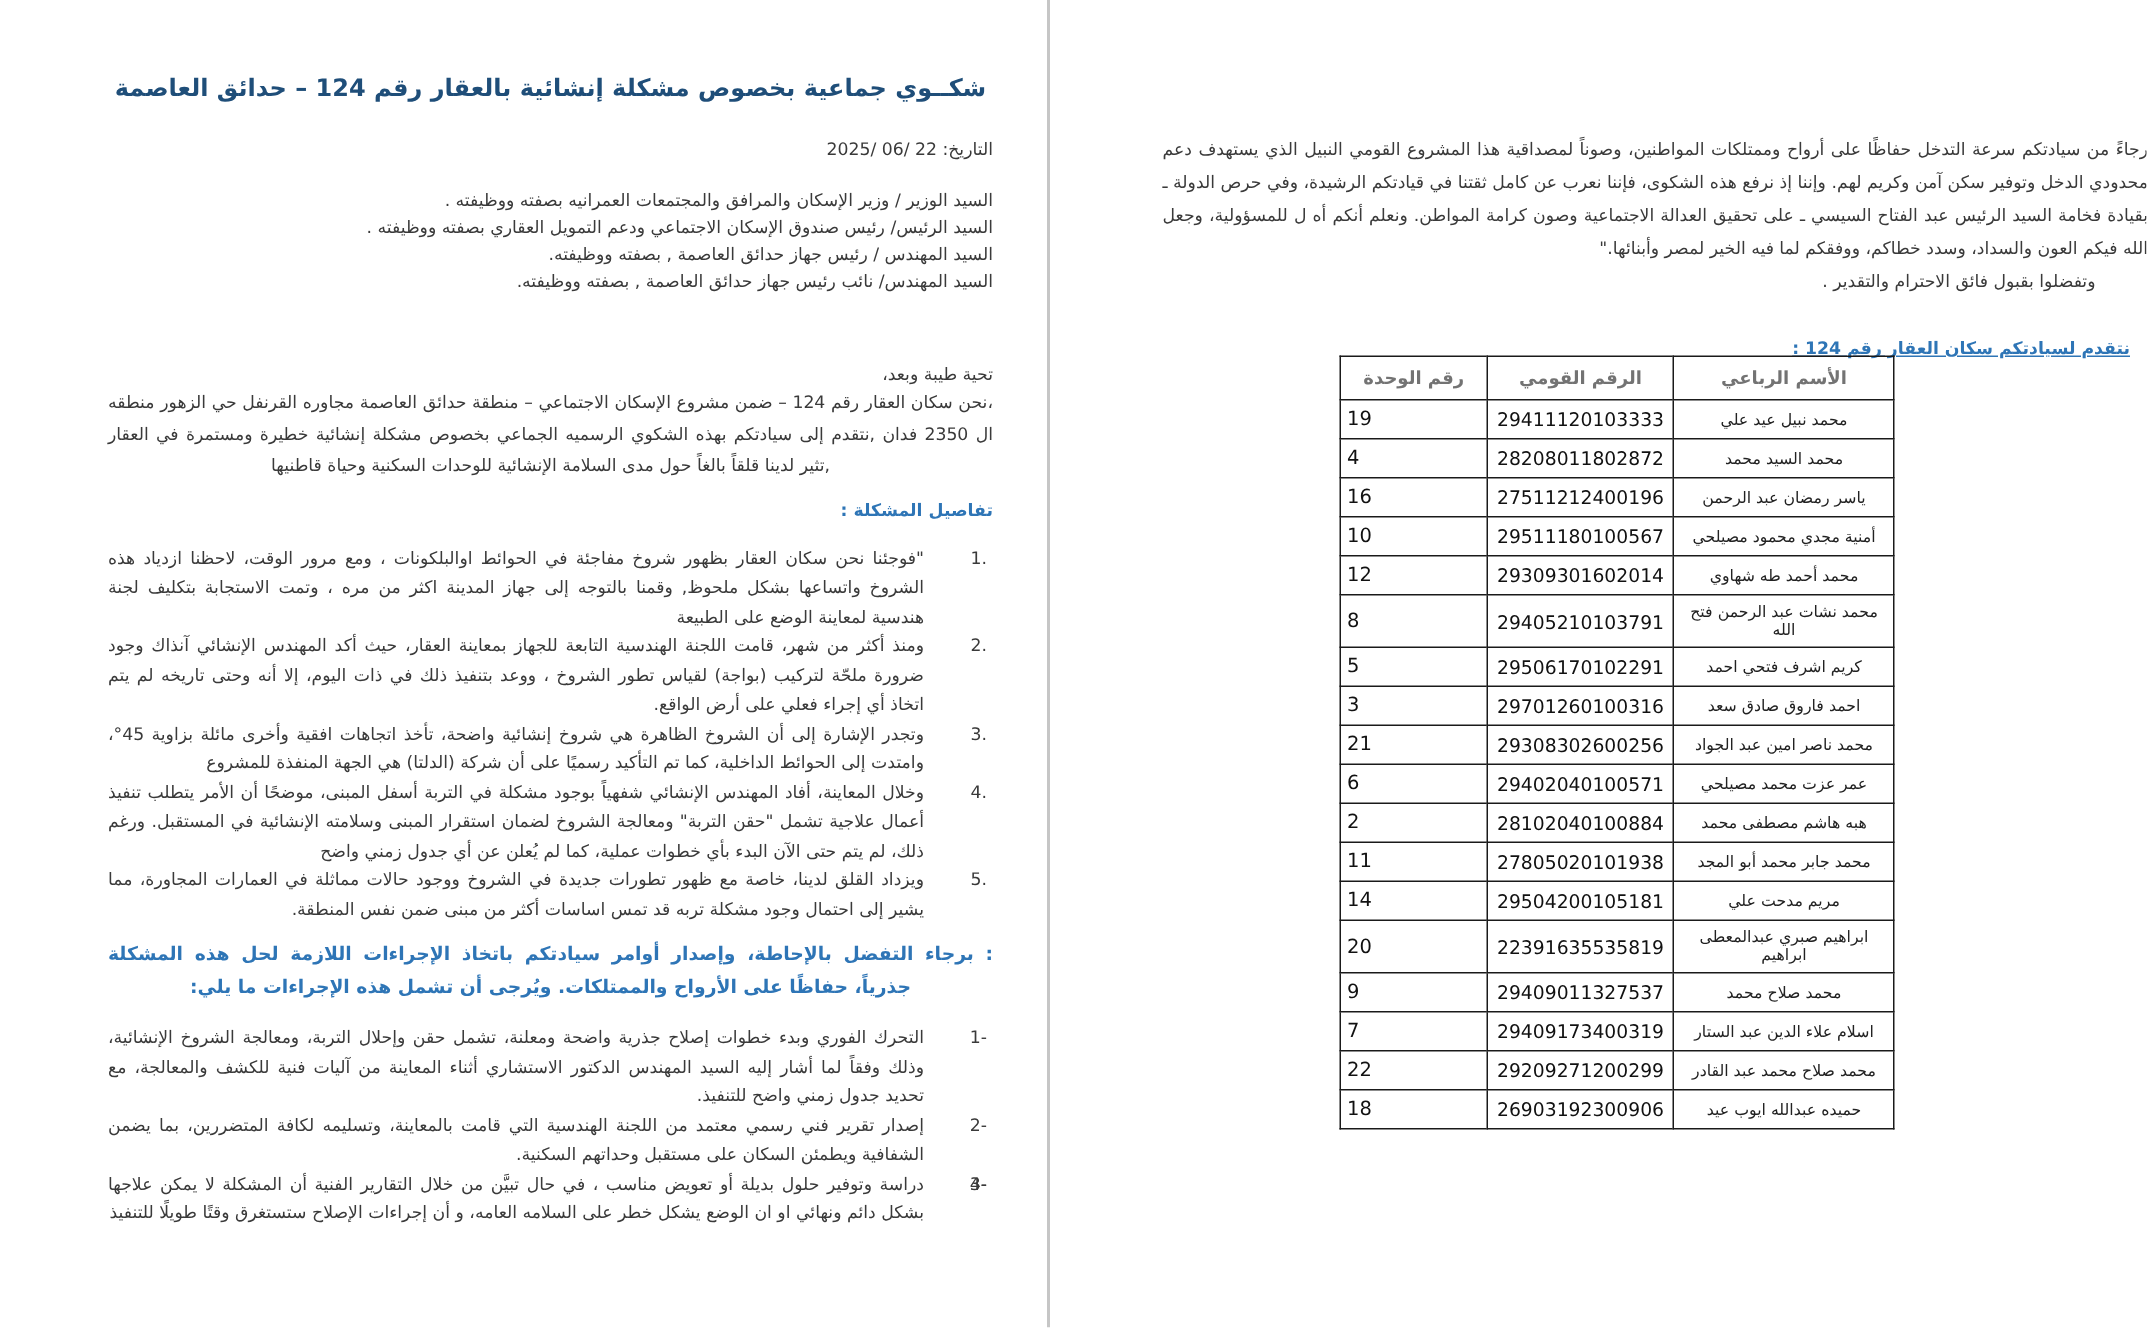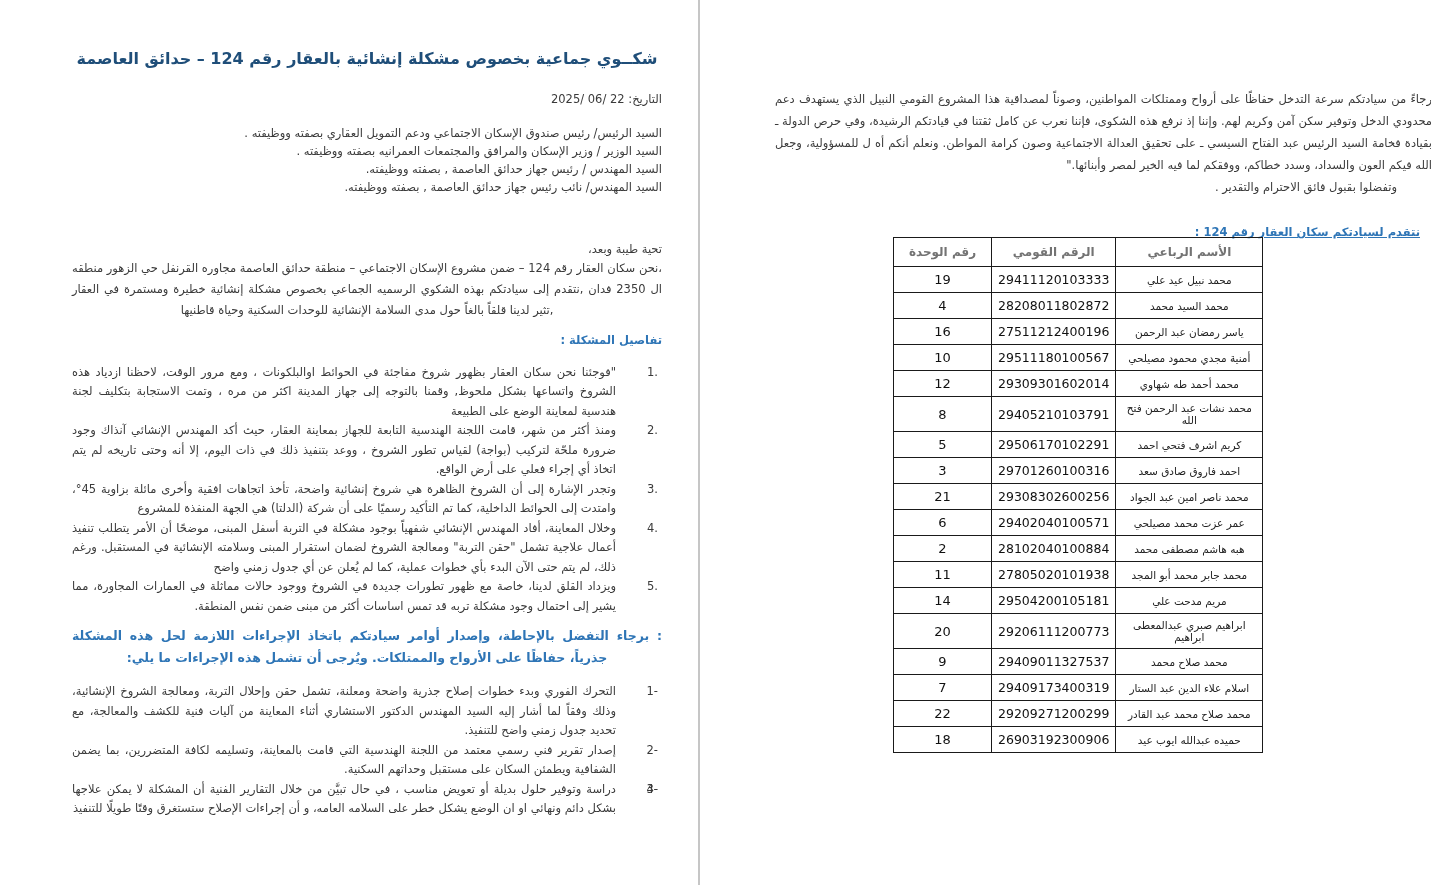--- a/index.html
+++ b/index.html
@@ -63,32 +63,32 @@
   }
   table.residents th{
     font-weight:bold;font-size:12px;color:#737373;
     text-align:center;padding:7px 4px;
   }
   col.c-name{width:147px;}
   col.c-id{width:122px;}
   col.c-unit{width:98px;}
   td.cell-name{font-size:10.5px;text-align:center;padding:5px 4px;color:#222;}
   td.cell-id{font-size:12.5px;text-align:left;direction:ltr;padding:5px 6px;color:#111;}
-  td.cell-unit{font-size:13px;text-align:center;padding:5px 4px;color:#111;}
+  td.cell-unit{font-size:13px;text-align:left;padding:5px 4px;color:#111;}
 </style>
 </head>
 <body>
 
 <div class="page page-left">
   <div class="lp-inner">
     <div class="doc-title">شكــوي  جماعية بخصوص مشكلة إنشائية بالعقار رقم 124 – حدائق العاصمة</div>
     <div class="date-line">التاريخ: 22 /06 /2025</div>
     <div class="addressees" id="addressees">
+        <div class="addr-line">السيد الوزير / وزير الإسكان والمرافق والمجتمعات العمرانيه بصفته ووظيفته .</div>
         <div class="addr-line">السيد الرئيس/ رئيس صندوق الإسكان الاجتماعي ودعم التمويل العقاري بصفته ووظيفته .</div>
-        <div class="addr-line">السيد الوزير / وزير الإسكان والمرافق والمجتمعات العمرانيه بصفته ووظيفته .</div>
         <div class="addr-line">السيد المهندس / رئيس جهاز حدائق العاصمة , بصفته ووظيفته.</div>
         <div class="addr-line">السيد المهندس/ نائب رئيس جهاز حدائق العاصمة , بصفته ووظيفته.</div>
       </div>
     <div class="greeting">تحية طيبة وبعد،</div>
     <div class="intro-paragraph">،نحن سكان العقار رقم 124 – ضمن مشروع الإسكان الاجتماعي – منطقة حدائق العاصمة مجاوره القرنفل حي الزهور منطقه ال 2350 فدان  ,نتقدم إلى سيادتكم بهذه الشكوي الرسميه الجماعي بخصوص مشكلة إنشائية خطيرة ومستمرة في العقار  ,تثير لدينا قلقاً بالغاً حول مدى السلامة الإنشائية للوحدات السكنية وحياة قاطنيها</div>
     <div class="blue-heading details-heading">تفاصيل المشكلة :</div>
     <div class="num-list details-list" id="details-list">
         <div class="num-item"><span class="marker" dir="ltr">1.</span><span class="item-text">"فوجئنا نحن سكان العقار بظهور شروخ مفاجئة في الحوائط اوالبلكونات ، ومع مرور الوقت، لاحظنا ازدياد هذه الشروخ واتساعها بشكل ملحوظ, وقمنا بالتوجه إلى جهاز المدينة اكثر من مره ، وتمت الاستجابة بتكليف لجنة هندسية لمعاينة الوضع على الطبيعة</span></div>
         <div class="num-item"><span class="marker" dir="ltr">2.</span><span class="item-text">ومنذ أكثر من شهر، قامت اللجنة الهندسية التابعة للجهاز بمعاينة العقار، حيث أكد المهندس الإنشائي آنذاك وجود ضرورة ملحّة لتركيب (بواجة) لقياس تطور الشروخ ، ووعد بتنفيذ ذلك في ذات اليوم، إلا أنه وحتى تاريخه لم يتم اتخاذ أي إجراء فعلي على أرض الواقع.</span></div>
         <div class="num-item"><span class="marker" dir="ltr">3.</span><span class="item-text">وتجدر الإشارة إلى أن الشروخ الظاهرة هي شروخ إنشائية واضحة، تأخذ اتجاهات افقية وأخرى مائلة بزاوية 45°، وامتدت إلى الحوائط الداخلية، كما تم التأكيد رسميًا على أن شركة (الدلتا) هي الجهة المنفذة للمشروع</span></div>
@@ -187,21 +187,21 @@
           <td class="cell-id">27805020101938</td>
           <td class="cell-unit">11</td>
         </tr>
         <tr class="resident-row">
           <td class="cell-name">مريم مدحت علي</td>
           <td class="cell-id">29504200105181</td>
           <td class="cell-unit">14</td>
         </tr>
         <tr class="resident-row">
           <td class="cell-name">ابراهيم صبري عبدالمعطى ابراهيم</td>
-          <td class="cell-id">29206111200773</td>
+          <td class="cell-id">22391635535819</td>
           <td class="cell-unit">20</td>
         </tr>
         <tr class="resident-row">
           <td class="cell-name">محمد صلاح محمد</td>
           <td class="cell-id">29409011327537</td>
           <td class="cell-unit">9</td>
         </tr>
         <tr class="resident-row">
           <td class="cell-name">اسلام علاء الدين عبد الستار</td>
           <td class="cell-id">29409173400319</td>

